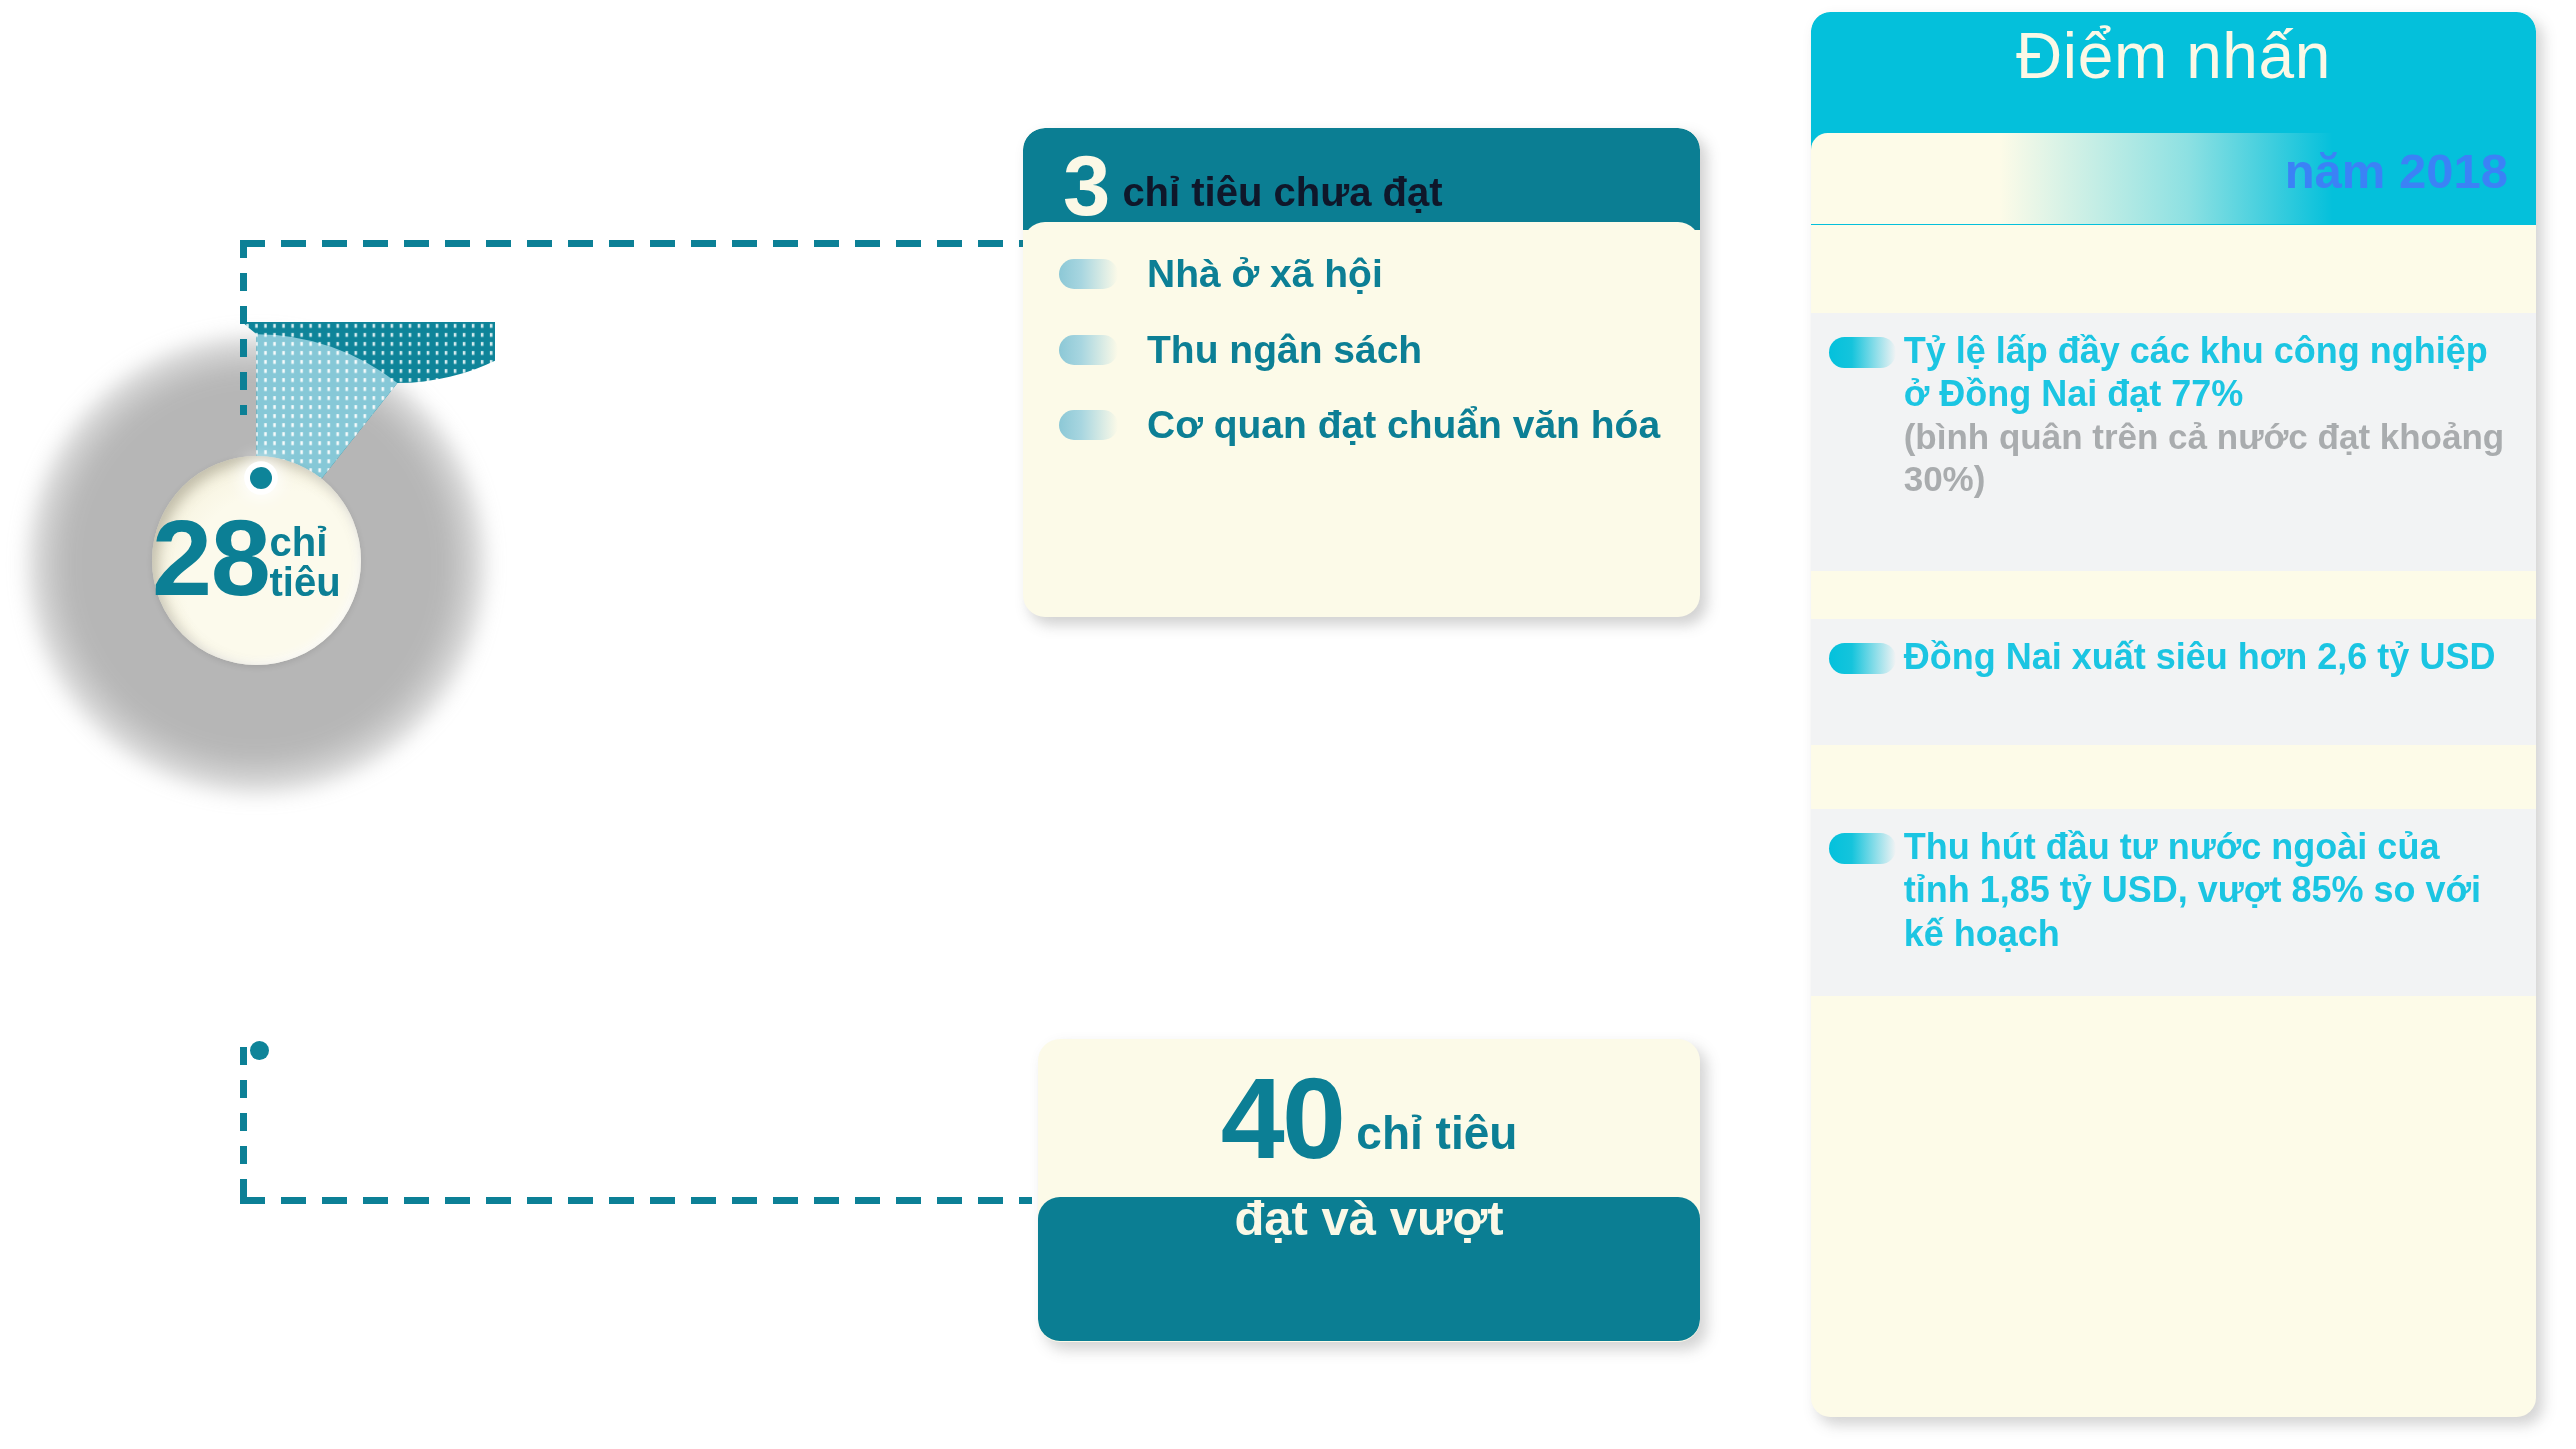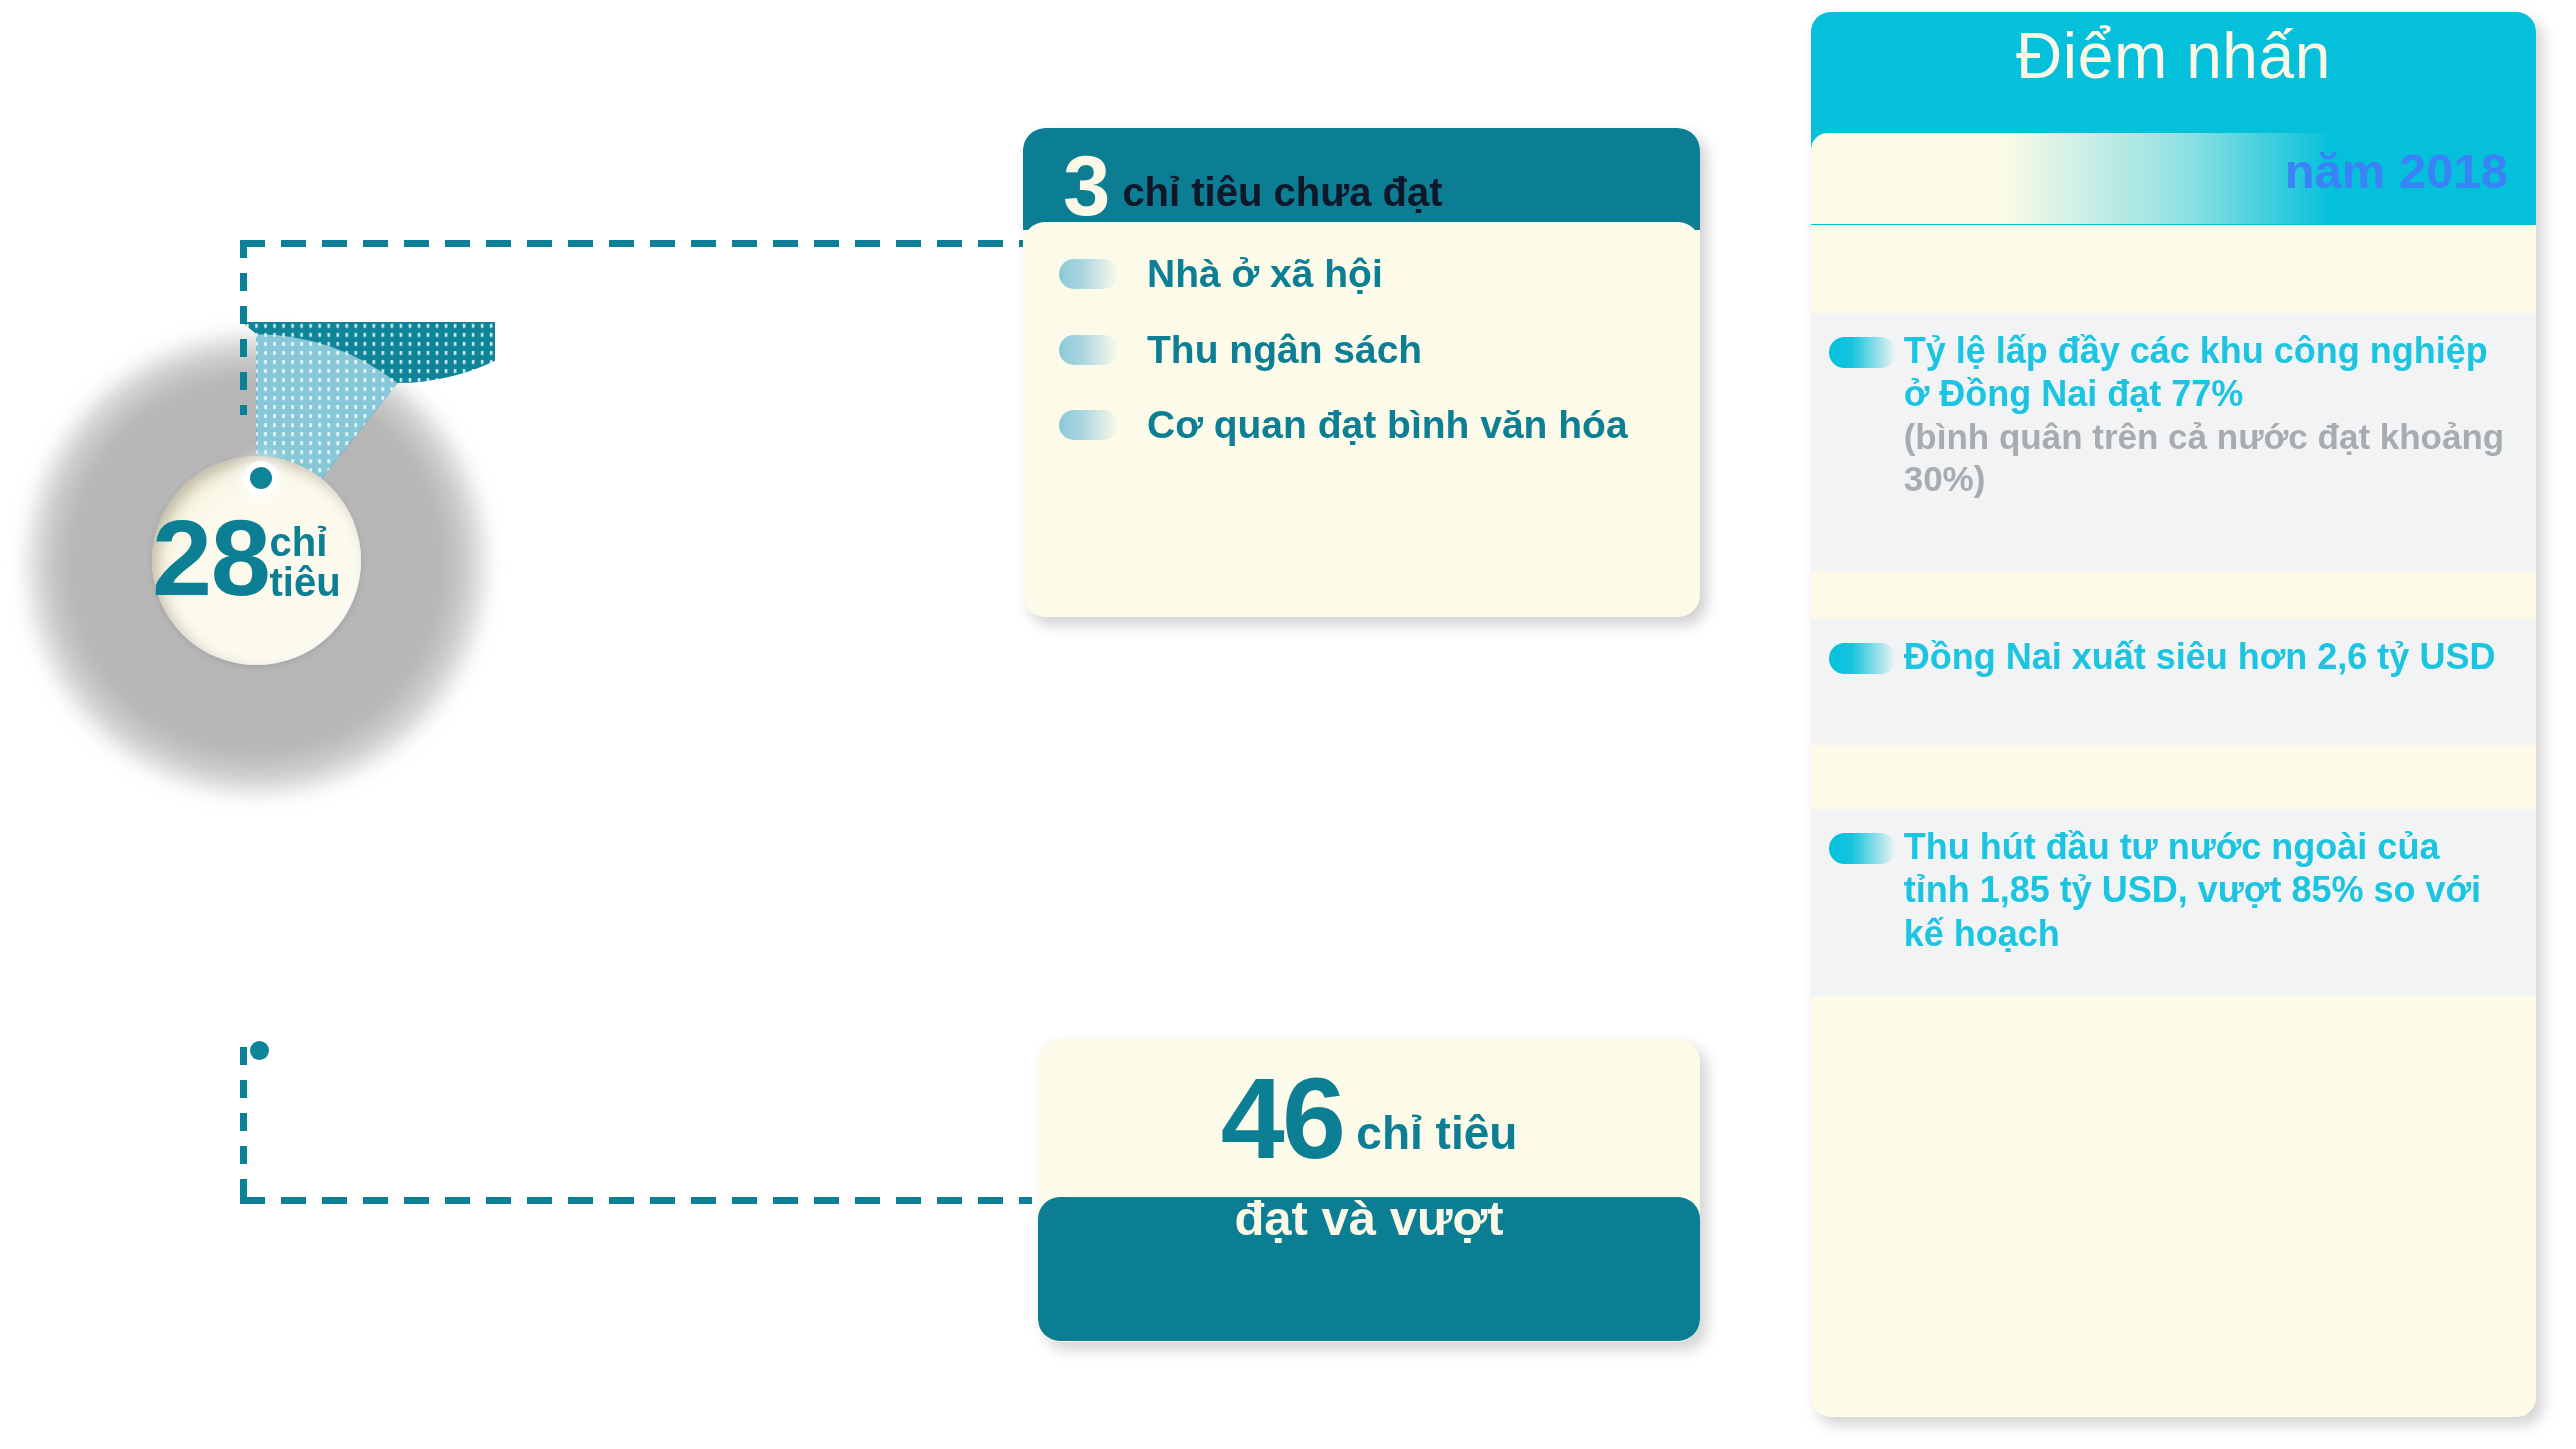--- a/index.html
+++ b/index.html
@@ -224,28 +224,28 @@
       <div class="unmet-item">
         <span class="unmet-bullet"></span>
         <span class="unmet-text">Nhà ở xã hội</span>
       </div>
       <div class="unmet-item">
         <span class="unmet-bullet"></span>
         <span class="unmet-text">Thu ngân sách</span>
       </div>
       <div class="unmet-item">
         <span class="unmet-bullet"></span>
-        <span class="unmet-text">Cơ quan đạt bình văn hóa</span>
+        <span class="unmet-text">Cơ quan đạt chuẩn văn hóa</span>
       </div>
     </div>
   </div>
 
   <div id="card-met">
     <div id="card-met-top">
-      <span id="card-met-big">46</span>
+      <span id="card-met-big">40</span>
       <span id="card-met-label">chỉ tiêu</span>
     </div>
     <div id="card-met-bottom">
       <span id="card-met-bottom-text">đạt và vượt</span>
     </div>
   </div>
 
   <div id="panel">
     <div id="panel-header"></div>
     <div id="panel-title">Điểm nhấn</div>

